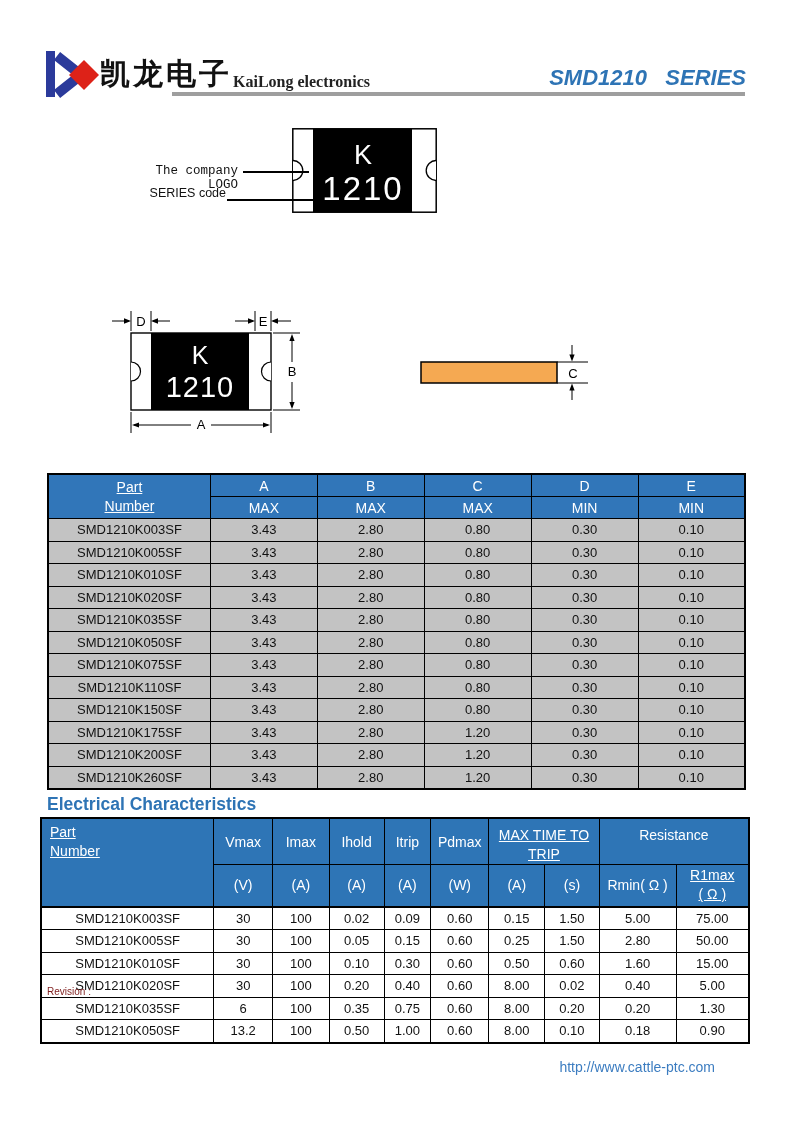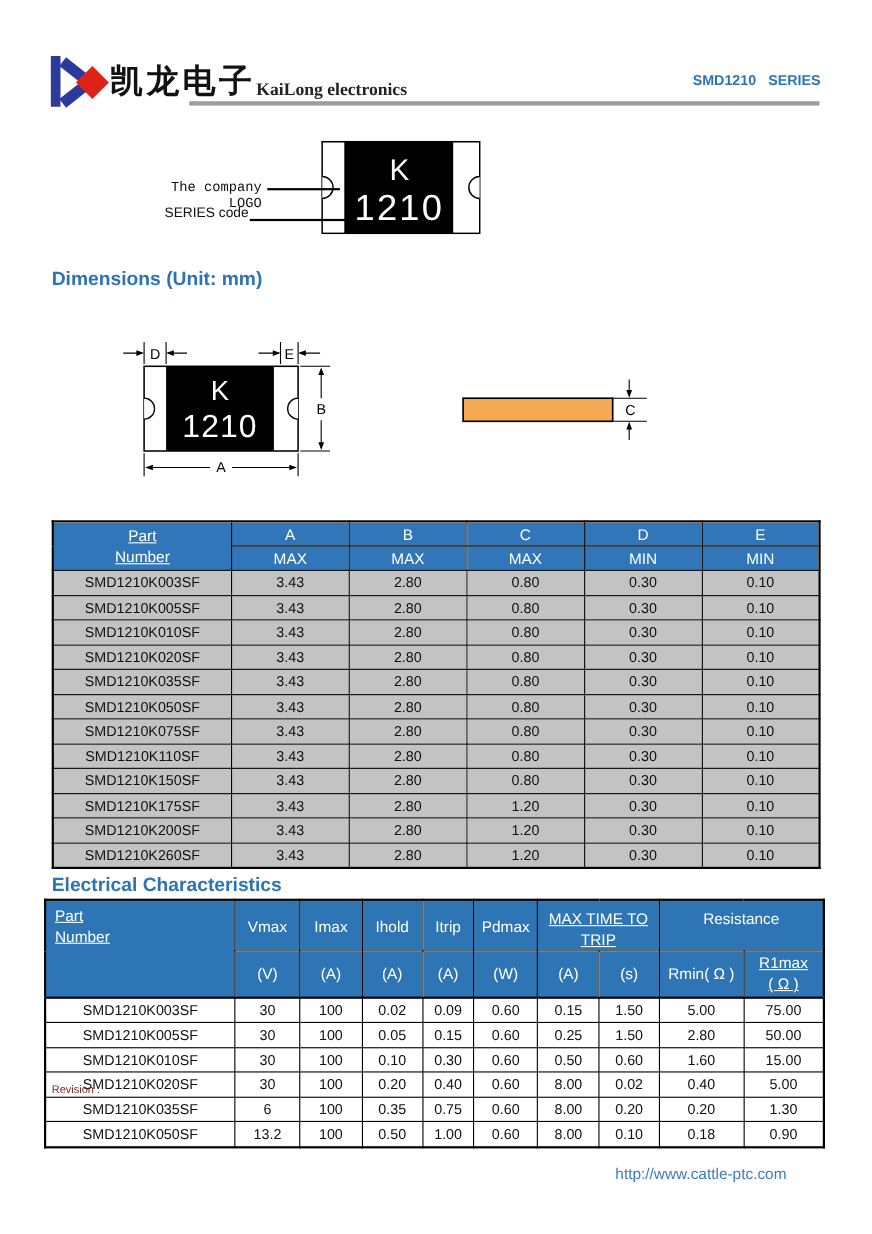--- a/index.html
+++ b/index.html
@@ -6,21 +6,21 @@
   .page{
     position:relative;width:793px;height:1122px;background:#fff;margin:0 auto;
     font-family:"Liberation Sans","DejaVu Sans",sans-serif;color:#111;overflow:hidden;
   }
   .abs{position:absolute;}
   
   .logo-cn{left:100px;top:54px;font-size:30px;font-weight:900;letter-spacing:3px;color:#111;
            font-family:"DejaVu Sans","Liberation Sans",sans-serif;}
   .logo-en{left:233px;top:73px;font-size:16px;font-family:"Liberation Serif","DejaVu Serif",serif;color:#222;font-weight:bold;}
   .header-rule{left:172px;top:92px;width:573px;height:4px;background:#9e9e9e;}
-  .series-title{right:47px;top:65px;font-size:13px;font-weight:bold;color:#2e74b5;white-space:pre;}
+  .series-title{right:47px;top:65px;font-size:22px;font-weight:bold;color:#2e74b5;white-space:pre;font-style:italic;}
   
   .lbl{font-size:12.5px;color:#111;}
   .lbl-company{left:118px;top:164px;width:120px;text-align:right;font-family:Liberation Mono, monospace;}
   .lbl-series{left:118px;top:186px;width:108px;text-align:right;}
   .leader{height:1.5px;background:#000;}
   .leader1{left:243px;top:171px;width:66px;}
   .leader2{left:227px;top:199px;width:90px;}
   
   .section-title{font-size:17.5px;font-weight:bold;color:#2e74b5;}
   .dim-title{left:47px;top:243px;}
@@ -74,21 +74,20 @@
       <circle cx="144.2" cy="42.5" r="10" fill="#fff" stroke="#000" stroke-width="1.3"></circle>
     </g>
     <text x="71" y="36" font-size="27" fill="#fff" text-anchor="middle">K</text>
     <text x="71" y="72" font-size="33" letter-spacing="2" fill="#fff" text-anchor="middle">1210</text>
   </svg>
   <div class="abs lbl lbl-company">The company LOGO</div>
   <div class="abs leader leader1"></div>
   <div class="abs lbl lbl-series">SERIES code</div>
   <div class="abs leader leader2"></div>
 
-  <div class="abs section-title dim-title">Dimensions (Unit: mm)</div>
 
   <svg class="abs" style="left:98px;top:300px" width="215" height="140" viewBox="0 0 215 140">
     <defs>
         <clipPath id="frontclip">
           <rect x="33" y="33" width="140" height="77"></rect>
         </clipPath>
       </defs>
     <rect x="33" y="33" width="140" height="77" fill="#fff" stroke="#000" stroke-width="1.4"></rect>
     <rect x="53" y="33" width="98" height="77" fill="#000"></rect>
     <g clip-path="url(#frontclip)">

